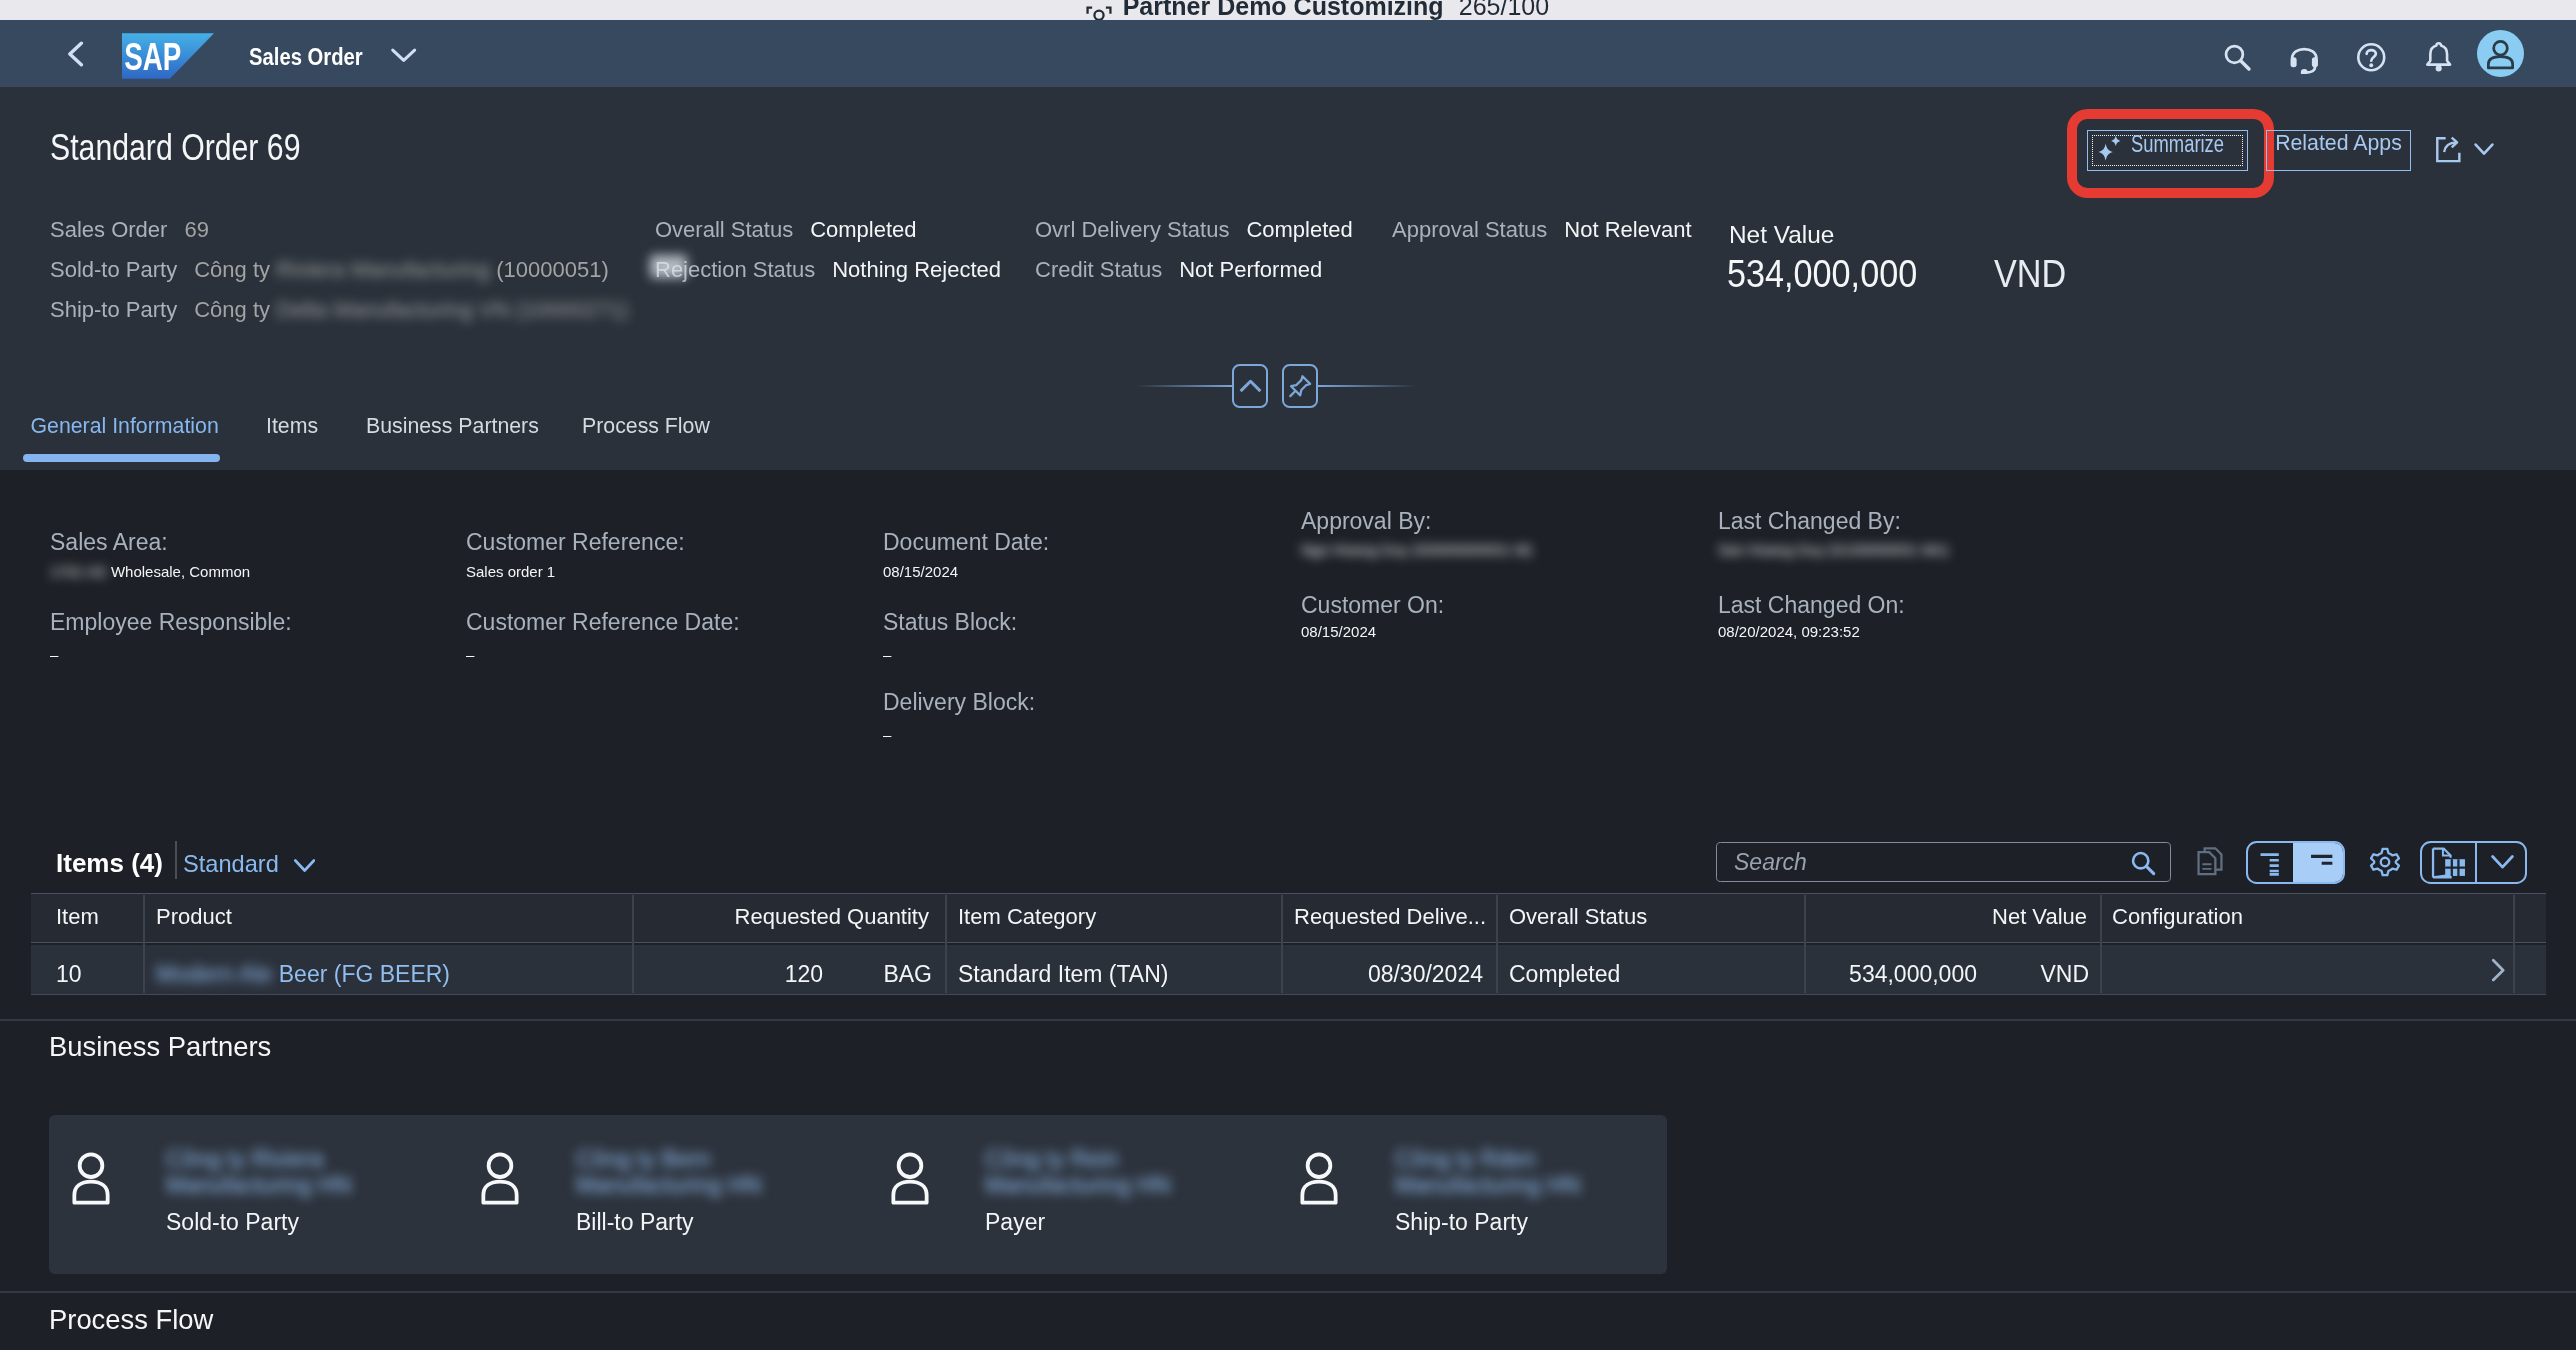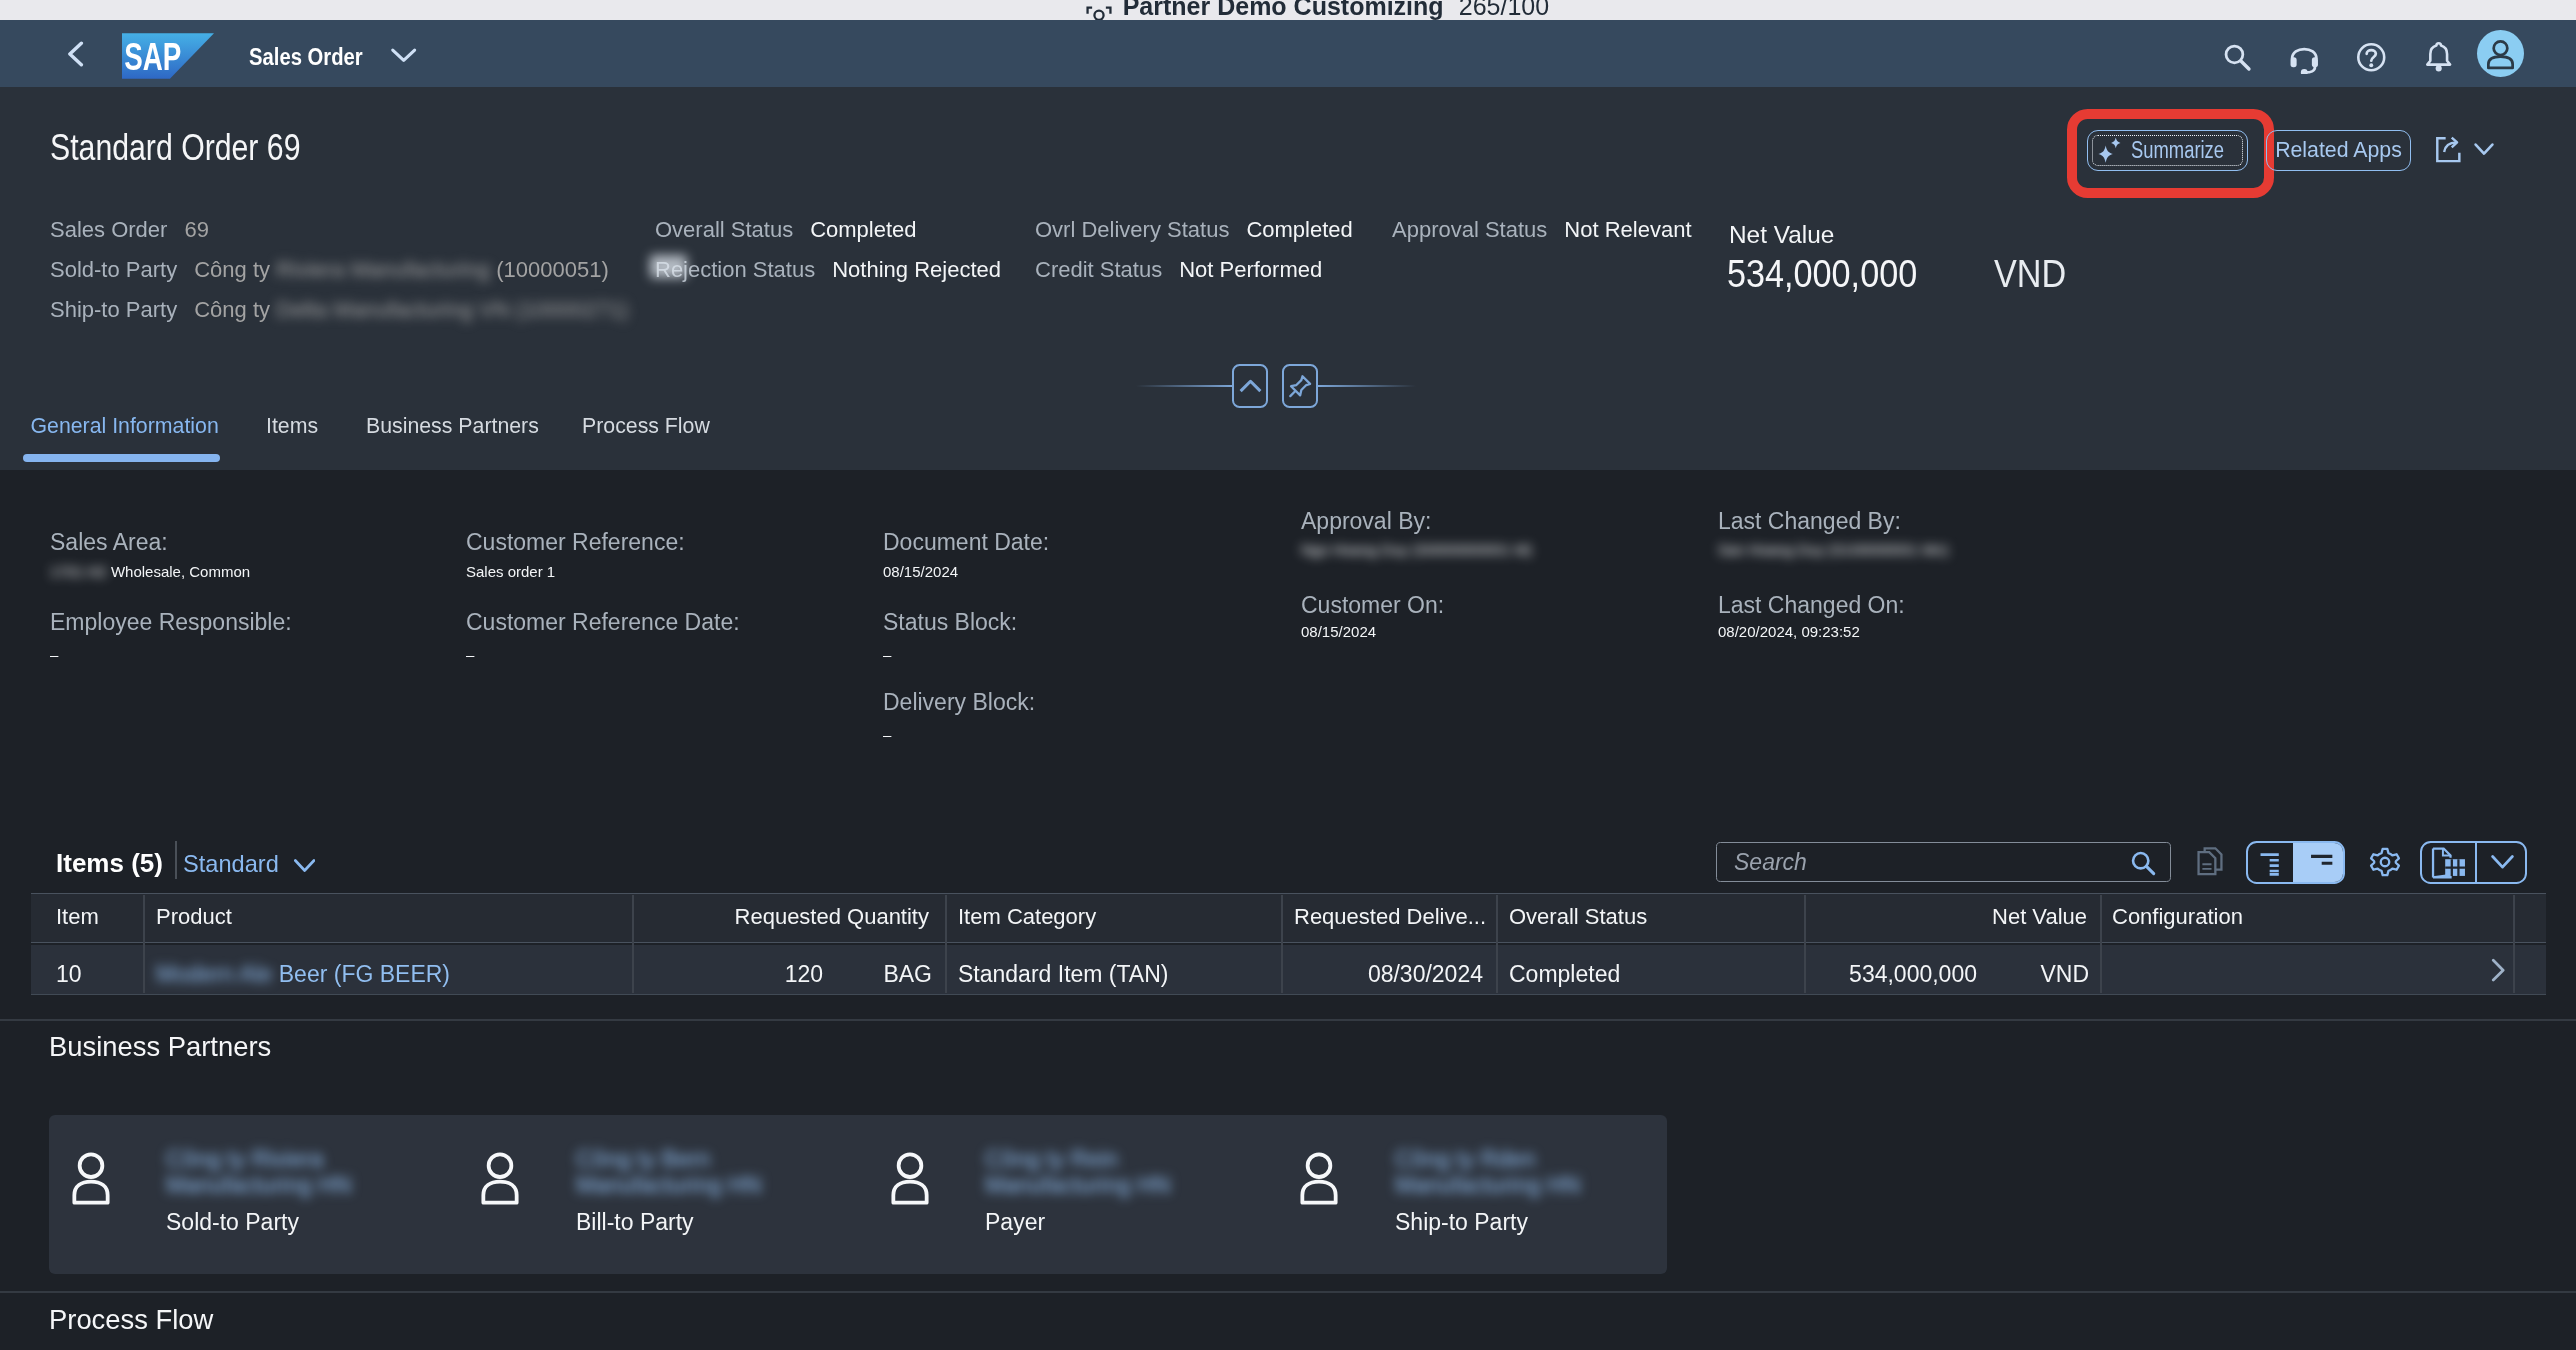--- a/index.html
+++ b/index.html
@@ -25,21 +25,21 @@
 
   
   #ophead { left:0; top:87px; width:2576px; height:383px; background:#2a313a; }
   #ophead h1 { position:absolute; left:50px; top:40px; font-size:36px; font-weight:400; color:#f5f6f8; transform:scaleX(0.84); transform-origin:left top; white-space:nowrap; }
   .fact { position:absolute; font-size:22px; white-space:nowrap; }
   .fact .lbl { margin-right:17px; }
   .bigval { position:absolute; color:#f5f6f8; font-size:38px; white-space:nowrap; transform:scaleX(0.9); transform-origin:left top; }
 
   
   #redbox { position:absolute; left:2067px; top:109px; width:207px; height:89px; border:10.7px solid #e63b33; border-radius:20.6px; }
-  .btn { position:absolute; top:130px; height:41px; border:1.5px solid #91bef0; border-radius:11px; color:#a7c8ef; font-size:21.3px; display:flex; align-items:center; justify-content:center; }
+  .btn { position:absolute; top:130px; height:41px; border:1.5px solid #91bef0; border-radius:0; color:#a7c8ef; font-size:21.3px; display:flex; align-items:flex-start; justify-content:center; }
   #btn-summ { justify-content:flex-start; padding-left:9.1px; left:2087px; width:161px; outline:1.9px dotted #eef3f9; outline-offset:-6.9px; }
   #btn-summ .txt { font-size:23px; transform:scaleX(0.8); transform-origin:left center; }
   #btn-rel  { left:2266px; width:145px; }
 
   
   .hline { position:absolute; top:385px; height:1.5px; }
   .sqbtn { position:absolute; top:364px; width:36px; height:44px; border:2.3px solid #7da7d9; border-radius:7.6px; display:flex; align-items:center; justify-content:center; }
 
   
   .tab { position:absolute; top:414px; font-size:21.3px; color:#d5dae0; }
@@ -205,21 +205,21 @@
 <div class="flabel" style="left:1301px;top:508px">Approval By:</div>
 <div class="fval" style="left:1301px;top:541px"><span class="blur">Ngo Hoang Duy (S0000000001 M)</span></div>
 <div class="flabel" style="left:1301px;top:592px">Customer On:</div>
 <div class="fval" style="left:1301px;top:623px">08/15/2024</div>
 
 <div class="flabel" style="left:1718px;top:508px">Last Changed By:</div>
 <div class="fval" style="left:1718px;top:541px"><span class="blur">San Hoang Duy (S100000001 Mn)</span></div>
 <div class="flabel" style="left:1718px;top:592px">Last Changed On:</div>
 <div class="fval" style="left:1718px;top:623px">08/20/2024, 09:23:52</div>
 
-<div id="itemshdr">Items (5)</div>
+<div id="itemshdr">Items (4)</div>
 <div id="vline1"></div>
 <div id="stdsel">Standard</div>
 <svg class="abs" style="left:294px;top:859px" width="21.3" height="13.7" viewBox="0 0 32 20">
   <path d="M2 2 L16 17 L30 2" stroke="#8ab9f0" stroke-width="4" fill="none" stroke-linecap="round" stroke-linejoin="round"></path>
 </svg>
 <div id="search">
     <span class="ph">Search</span>
   <svg class="abs" style="right:13.7px;top:6.9px" width="26" height="26" viewBox="0 0 34 34">
     <circle cx="14" cy="14" r="10" stroke="#8ab9f0" stroke-width="3.4" fill="none"></circle>
     <path d="M21.5 21.5 L31 31" stroke="#8ab9f0" stroke-width="4" stroke-linecap="round"></path>

